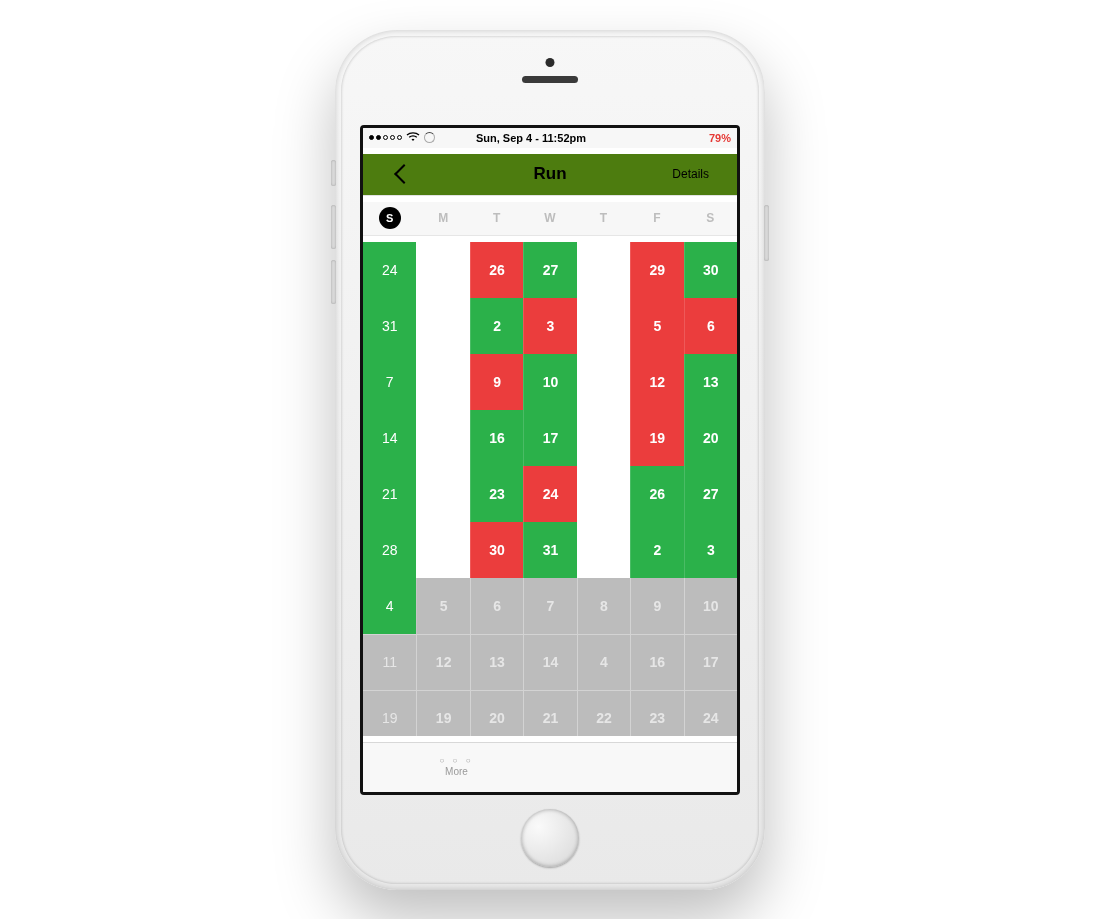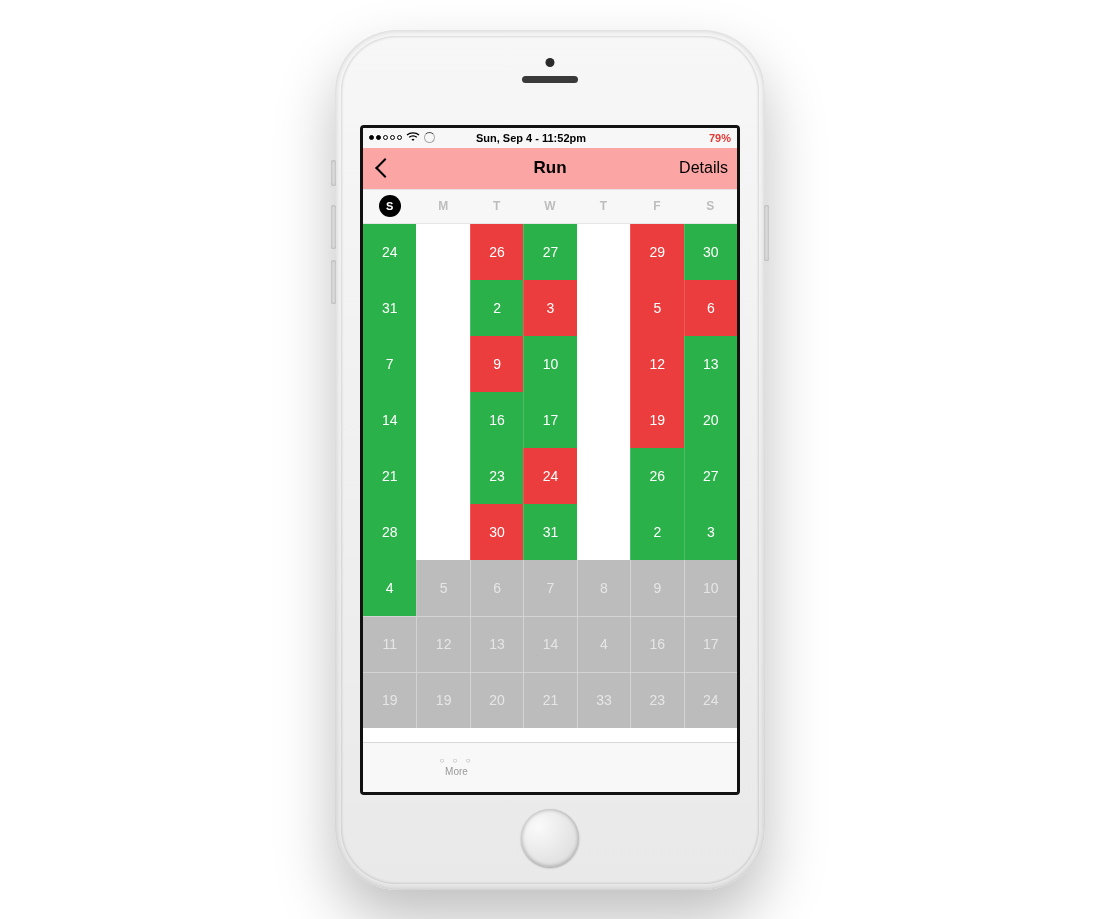--- a/index.html
+++ b/index.html
@@ -61,20 +61,21 @@
   .screen {
     width: 100%;
     height: 100%;
     background:#ffffff;
     border:3px solid #111;
     border-radius:4px;
     overflow:hidden;
     display:flex;
     flex-direction:column;
     position:relative;
+    gap:6px;
   }
 
   
   .statusbar {
     height:20px;
     background:#f7f7f7;
     display:flex;
     align-items:center;
     font-size:11px;
     padding:0 6px;
@@ -92,41 +93,41 @@
   .spinner-icon {
     width:11px; height:11px; border:1.5px solid #aaa;
     border-top-color:#444; border-radius:50%;
   }
   .status-center { flex:0 0 auto; font-weight:600; }
   .status-right { flex:1; text-align:right; font-weight:600; }
 
   
   .navheader {
     height:42px;
-    background:#fca5a5;
+    background:#4d7c0f;
     border-bottom:1px solid #e2e2e2;
     display:flex;
     align-items:center;
-    padding:0 9px;
+    padding:0 28px;
     position:relative;
   }
   .back-chevron {
     width:14px; height:14px;
     border-left:2.5px solid #000;
     border-bottom:2.5px solid #000;
     transform:rotate(45deg);
     margin-left:4px;
   }
   .nav-title {
     position:absolute; left:0; right:0; text-align:center;
     font-size:17px; font-weight:700; color:#000;
     pointer-events:none;
   }
   .nav-right {
-    margin-left:auto; font-size:16px; color:#000;
+    margin-left:auto; font-size:12px; color:#000;
   }
 
   
   .dow-row {
     display:grid;
     grid-template-columns:repeat(7,1fr);
     background:#f7f7f7;
     border-bottom:1px solid #e6e6e6;
     height:34px;
   }
@@ -151,21 +152,21 @@
   .cal-cell {
     height:56px;
     display:flex;
     align-items:center;
     justify-content:center;
     font-size:14px;
     font-weight:400;
     color:#fff;
     position:relative;
   }
-  .cal-cell + .cal-cell { border-left:1px solid rgba(255,255,255,.15); }
+  .cal-cell + .cal-cell { border-left:1px solid rgba(255,255,255,.15);font-weight:bold; }
   .st-green { background:#2bb14a; }
   .st-red   { background:#eb3d3d; }
   .st-white { background:#ffffff; color:#ffffff; } 
   .st-grey  { background:#bcbcbc; color:#e6e6e6; }
   .st-grey + .st-grey { border-left:1px solid rgba(255,255,255,.35); }
   .row-grey .cal-cell { border-top:1px solid rgba(255,255,255,.35); }
 
   
   .tabbar {
     height:50px;
@@ -312,21 +313,21 @@
             <div class="cal-cell st-grey">14</div>
             <div class="cal-cell st-grey">4</div>
             <div class="cal-cell st-grey">16</div>
             <div class="cal-cell st-grey">17</div>
           </div>
           <div class="cal-row row-grey">
             <div class="cal-cell st-grey">19</div>
             <div class="cal-cell st-grey">19</div>
             <div class="cal-cell st-grey">20</div>
             <div class="cal-cell st-grey">21</div>
-            <div class="cal-cell st-grey">33</div>
+            <div class="cal-cell st-grey">22</div>
             <div class="cal-cell st-grey">23</div>
             <div class="cal-cell st-grey">24</div>
           </div>
         </div>
     </div>
 
     <div class="tabbar">
       <div class="tab inactive">
         <span class="tab-icon dots-icon">○ ○ ○</span>
         <span>More</span>

